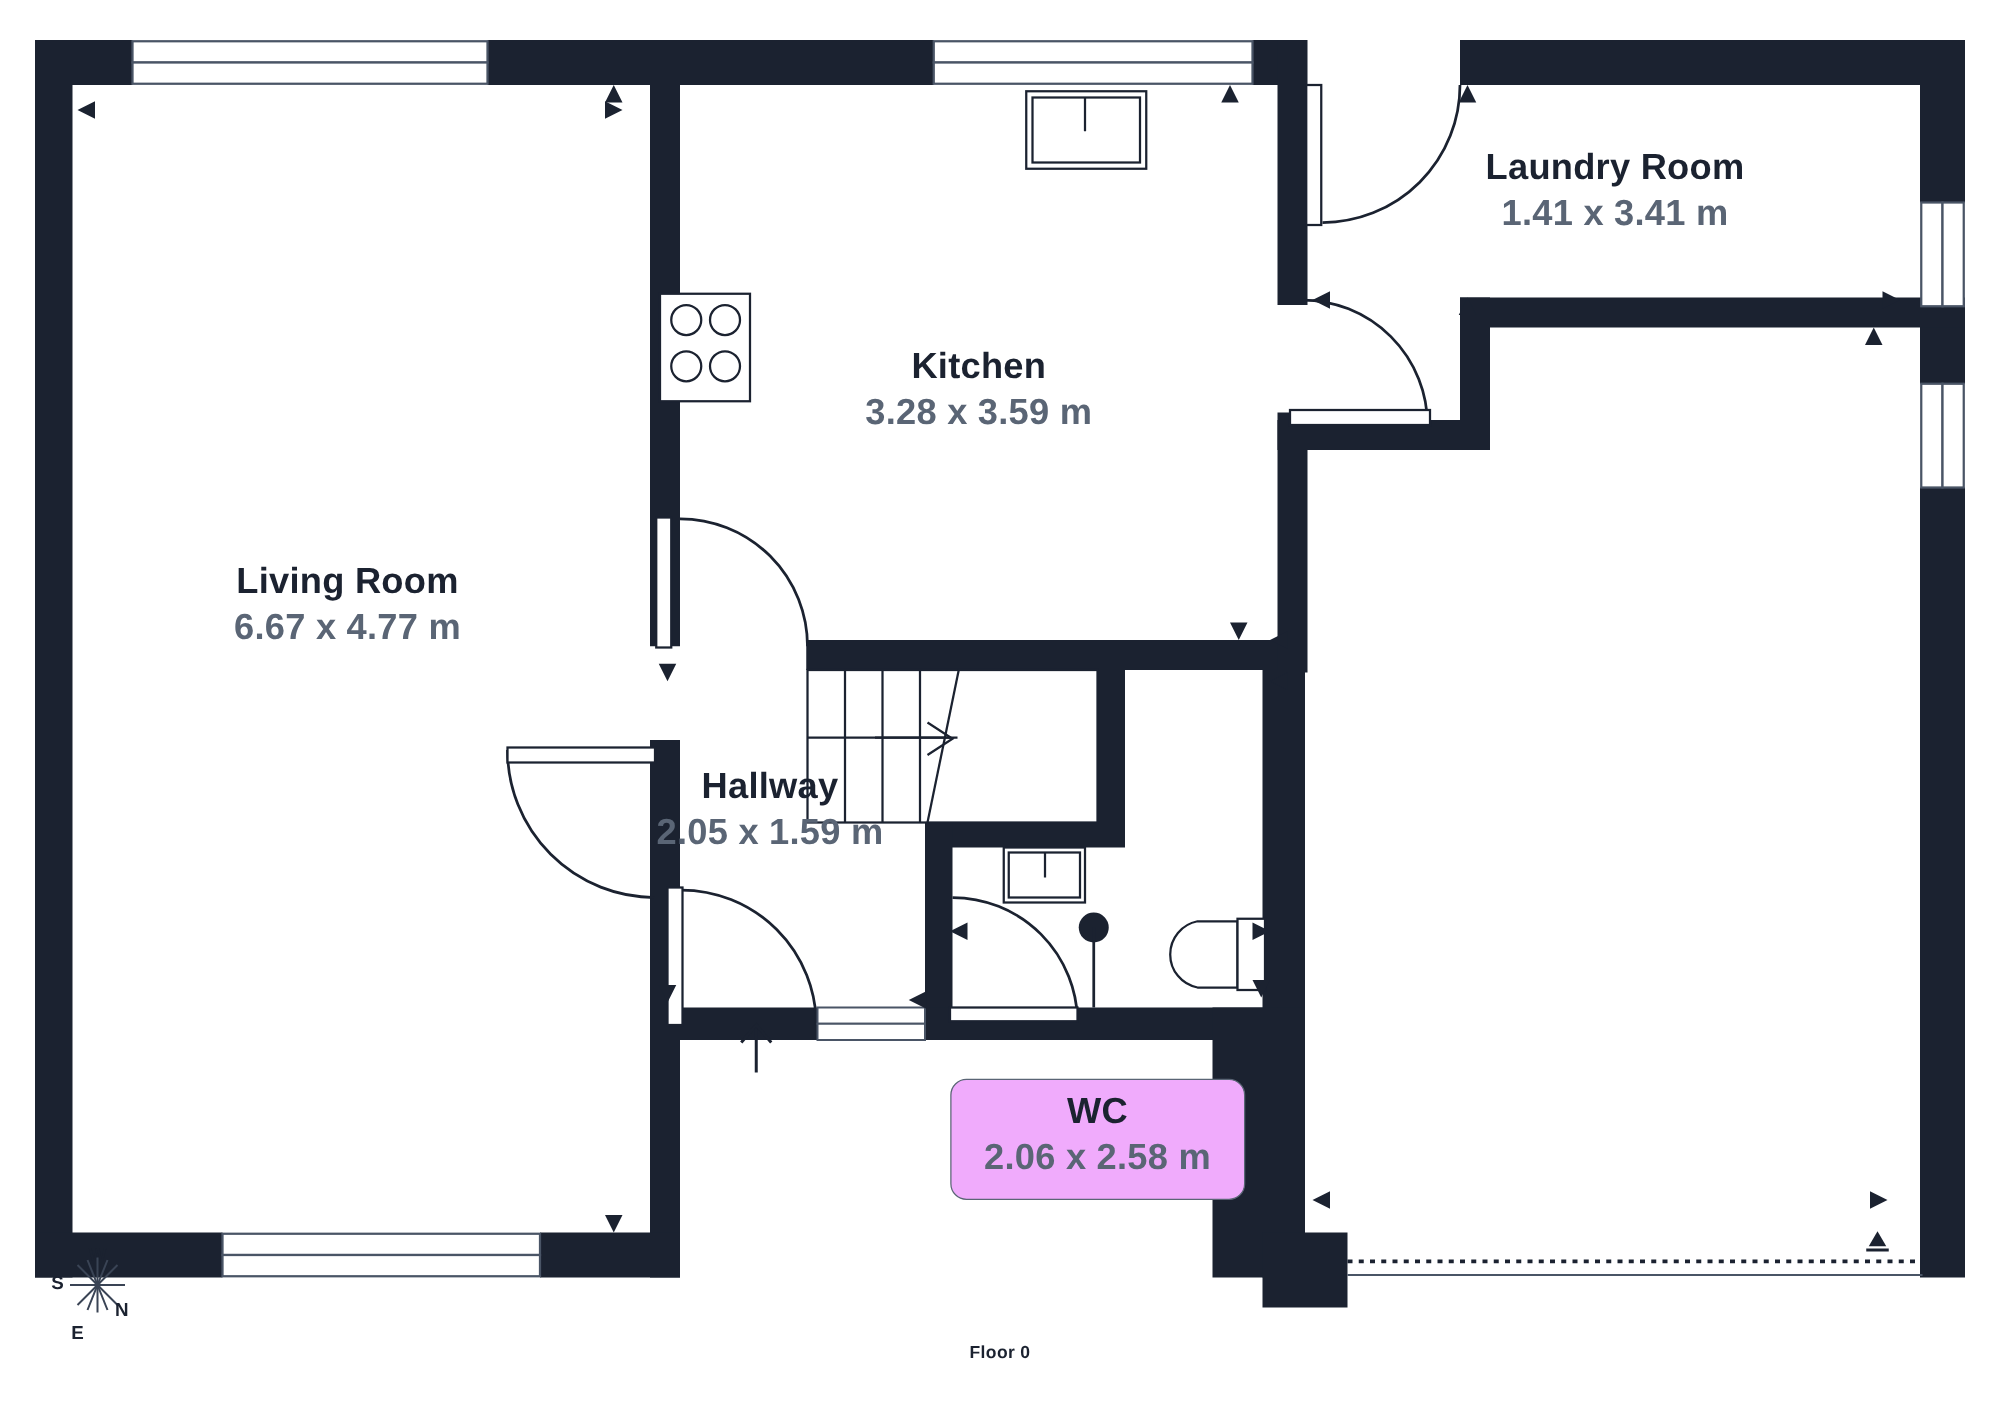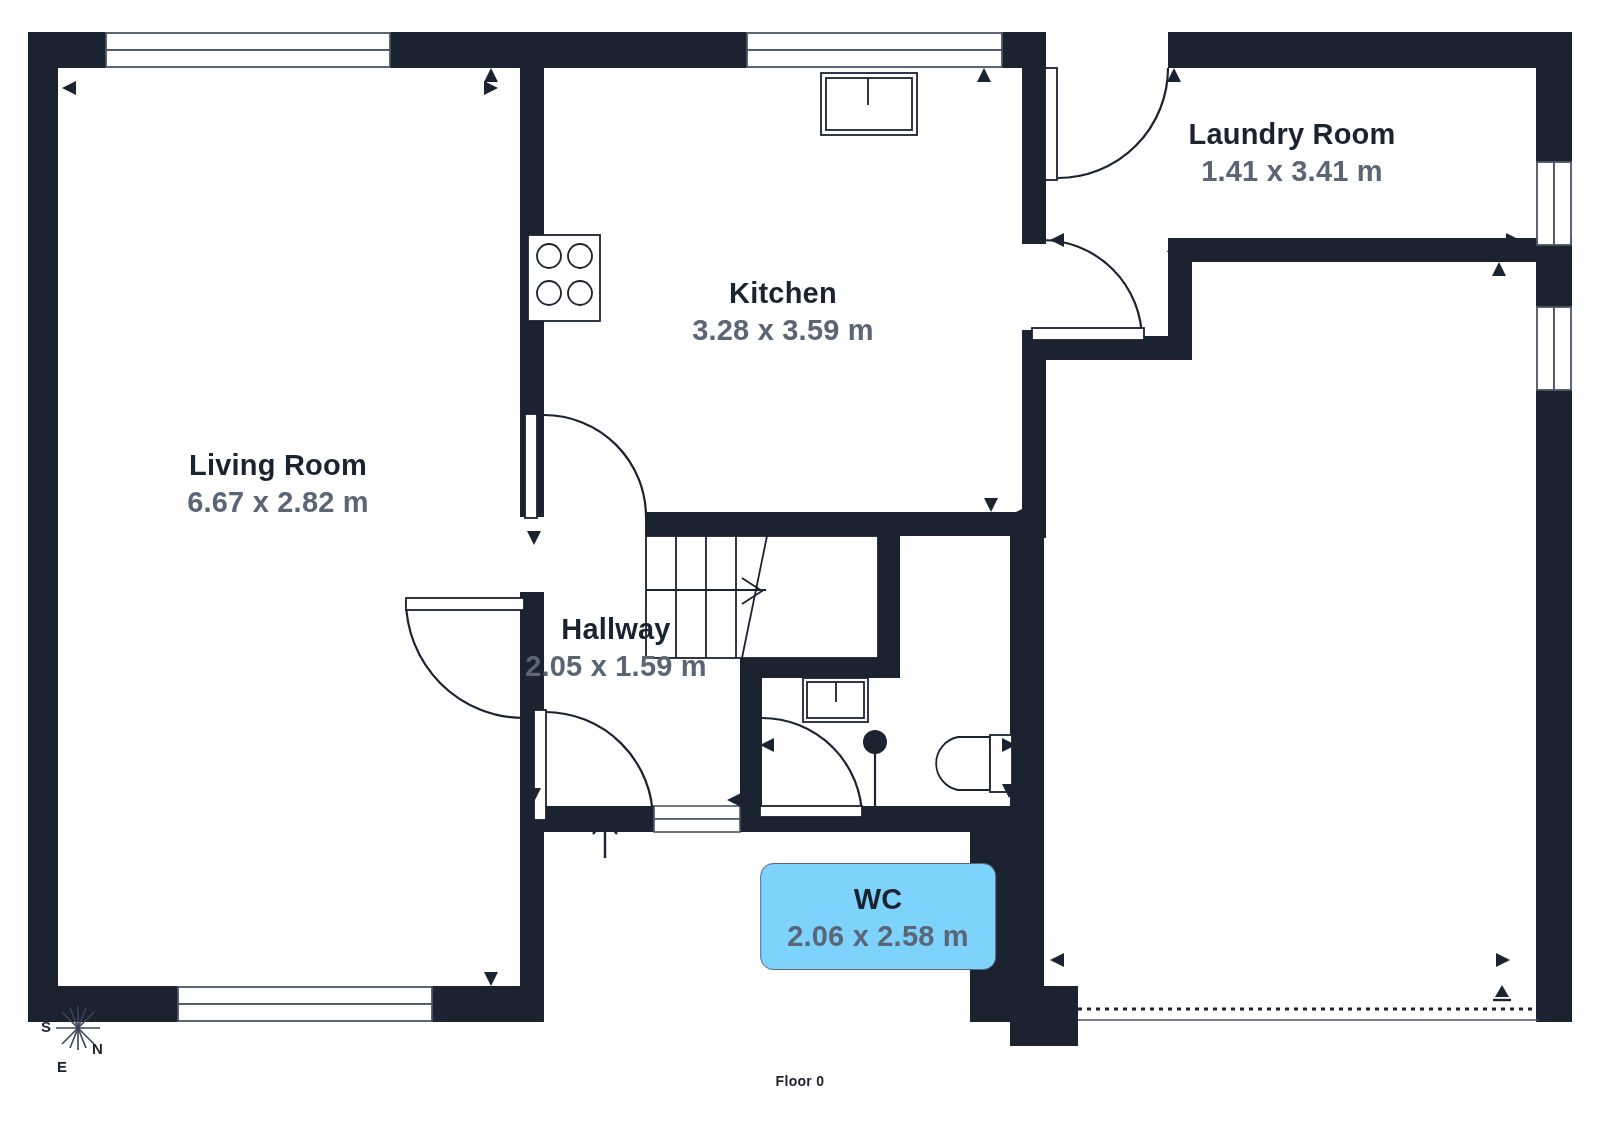--- a/index.html
+++ b/index.html
@@ -44,22 +44,22 @@
     font-family: "Liberation Sans", sans-serif;
     font-weight: bold;
     font-size: 29px;
     color: #5a6575;
     letter-spacing: 0.2px;
     line-height: 1.35;
   }
   .room-label.boxed {
     border: 1.6px solid #5a6575;
     border-radius: 13px;
-    background: #7dd3fc;
-    padding: 18px 26px 12px 26px;
+    background: #f0abfc;
+    padding: 8px 26px 12px 26px;
   }
   .compass {
     position: absolute;
     width: 96px;
     height: 96px;
   }
   .compass-letter {
     position: absolute;
     font-family: "Liberation Sans", sans-serif;
     font-weight: bold;
@@ -259,21 +259,21 @@
       <line x1="94" y1="1012" x2="62" y2="1044"></line>
       <line x1="70" y1="1008" x2="86" y2="1048"></line>
       <line x1="86" y1="1008" x2="70" y2="1048"></line>
       <circle cx="78" cy="1028" r="2.4" fill="#3a4455" stroke="none"></circle>
     </g>
 
   </svg>
 
   <div class="room-label" style="left:250px; top:448px;margin-left:28px;">
     <div class="room-name">Living Room</div>
-    <div class="room-dims">6.67 x 2.82 m</div>
+    <div class="room-dims">6.67 x 4.77 m</div>
   </div>
 
   <div class="room-label" style="left:783px; top:243px;margin-top:33px;">
     <div class="room-name">Kitchen</div>
     <div class="room-dims">3.28 x 3.59 m</div>
   </div>
 
   <div class="room-label" style="left:1292px; top:117px;">
     <div class="room-name">Laundry Room</div>
     <div class="room-dims">1.41 x 3.41 m</div>

